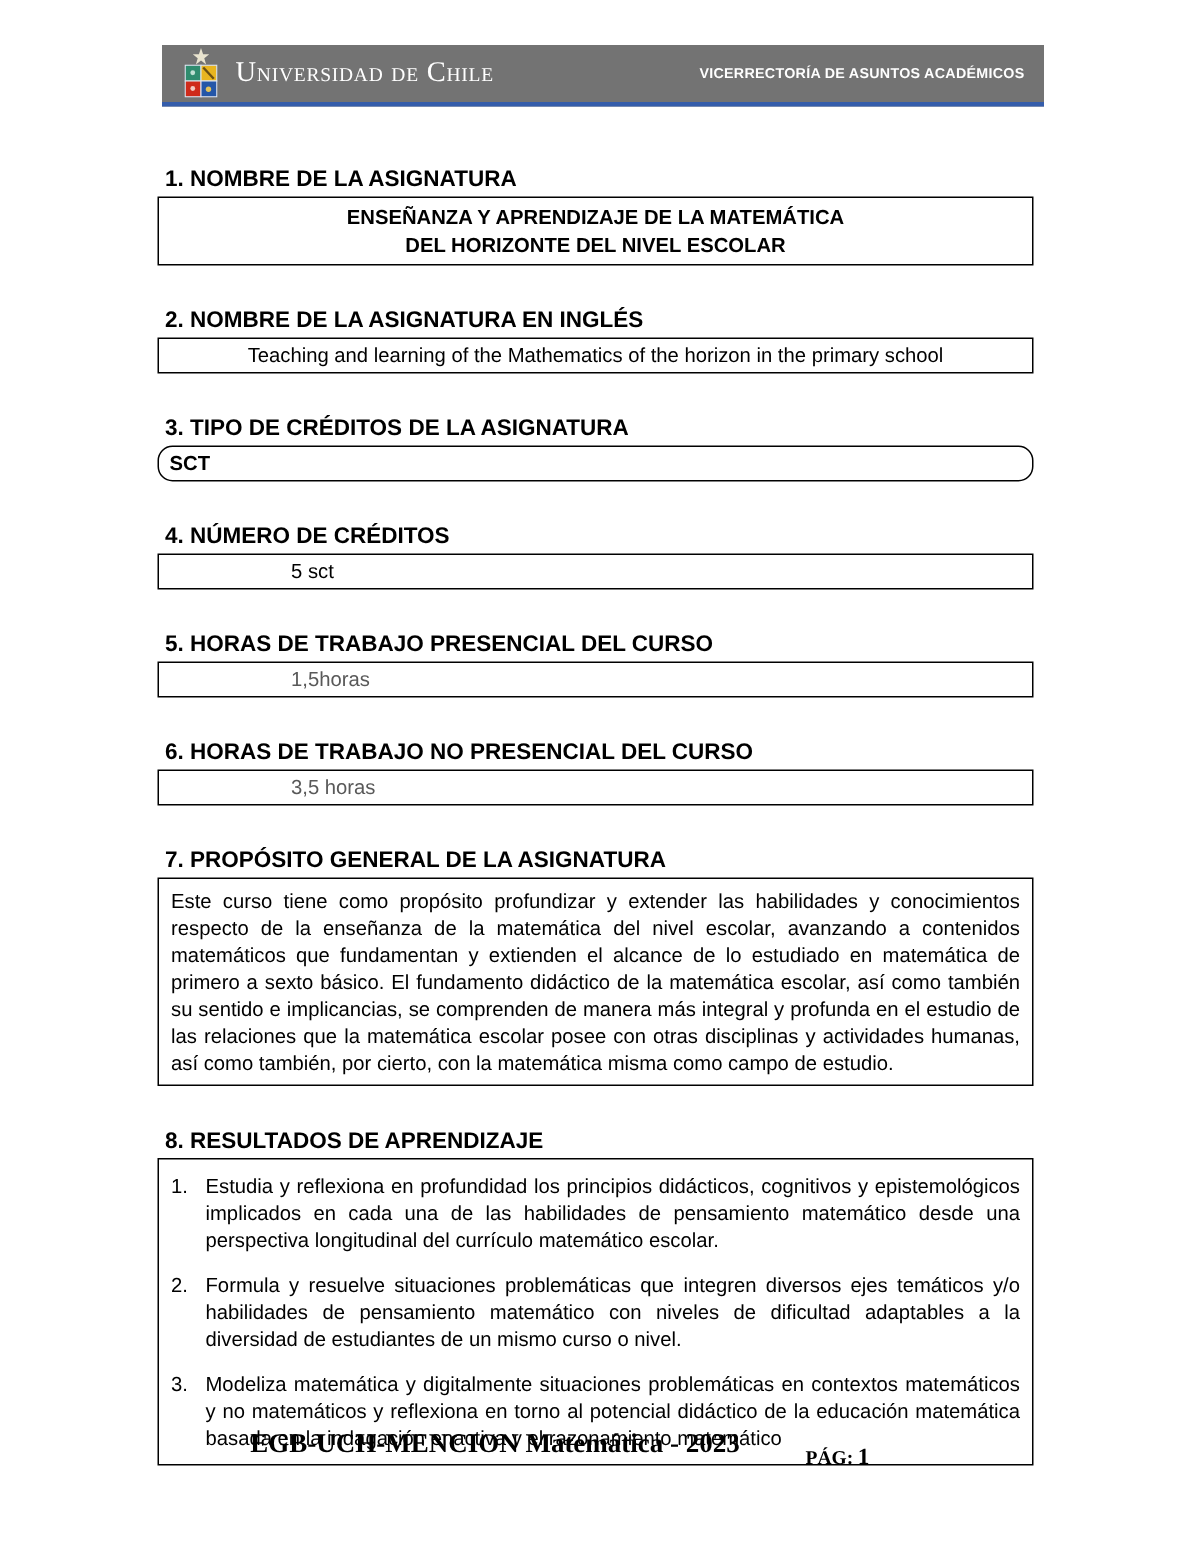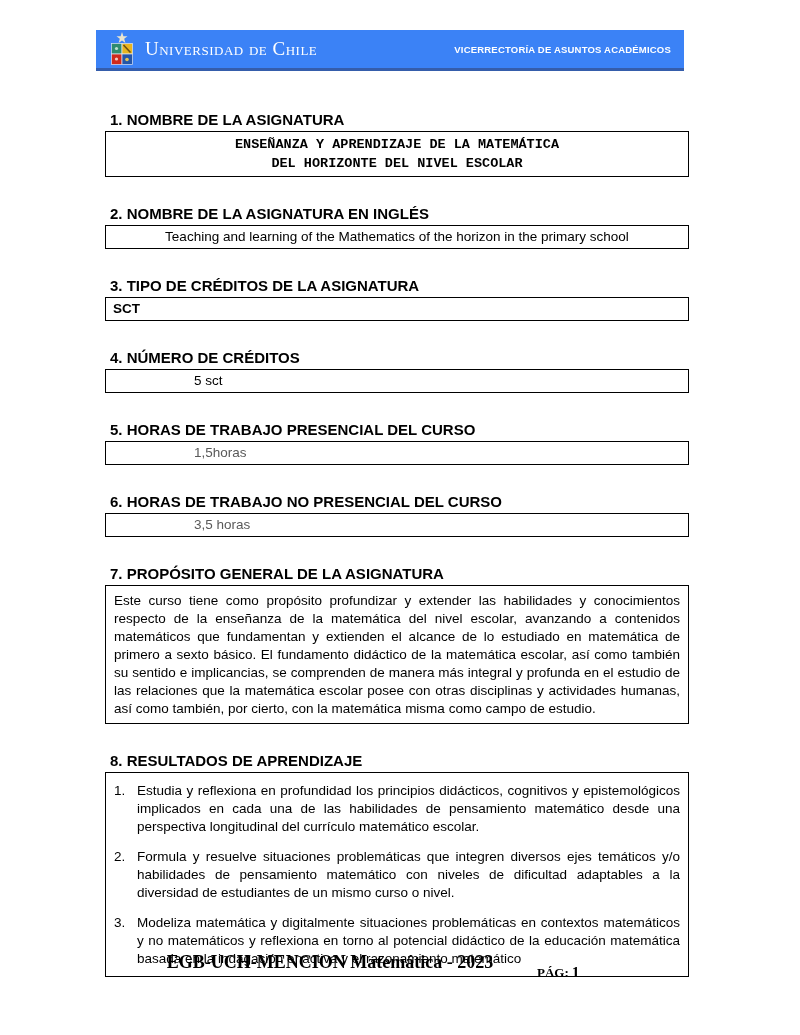--- a/index.html
+++ b/index.html
@@ -10,23 +10,23 @@
     color:#000;
     position:relative;
   }
   .page {
     position:relative; width:800px; height:1035px;
     background:#fff; overflow:hidden;
   }
 
   
   .banner {
-    position:absolute; left:96px; top:30px;
+    position:absolute; left:108px; top:30px;
     width:588px; height:41px;
-    background:#3b82f6;
+    background:#737373;
     border-bottom:3px solid #355dab;
     display:flex; align-items:center;
   }
   .crest { margin-left:13px; flex-shrink:0; display:block; }
   .uni-name {
     margin-left:10px;
     font-family:"Liberation Serif", serif;
     font-variant:small-caps;
     font-size:19px; letter-spacing:0.5px;
     color:#ffffff; white-space:nowrap;
@@ -44,24 +44,24 @@
     line-height:17px;
     margin:28px 0 3px 5px;
   }
   .sec-heading.first { margin-top:6px; }
   .box {
     border:1.5px solid #000;
     font-size:13.5px; line-height:18px;
     padding:2px 7px;
     background:#fff;
   }
-  .box.two-line { line-height:19px; padding:3px 7px;font-family:Liberation Mono, monospace; }
+  .box.two-line { line-height:19px; padding:3px 7px; }
   .center-bold { text-align:center; font-weight:bold; }
   .center { text-align:center; }
-  .bold-left { font-weight:bold; }
+  .bold-left { font-weight:bold;border-radius:10px; }
   .indent { padding-left:88px; }
   .gray { color:#595959; }
   .justify { text-align:justify; padding:6px 8px 5px 8px; }
 
   .objectives { padding:9px 8px 8px 8px; }
   .obj-item { display:flex; margin-bottom:12px; }
   .obj-item:last-child { margin-bottom:0; }
   .obj-num { width:23px; flex-shrink:0; }
   .obj-text { flex:1; text-align:justify; }
 

